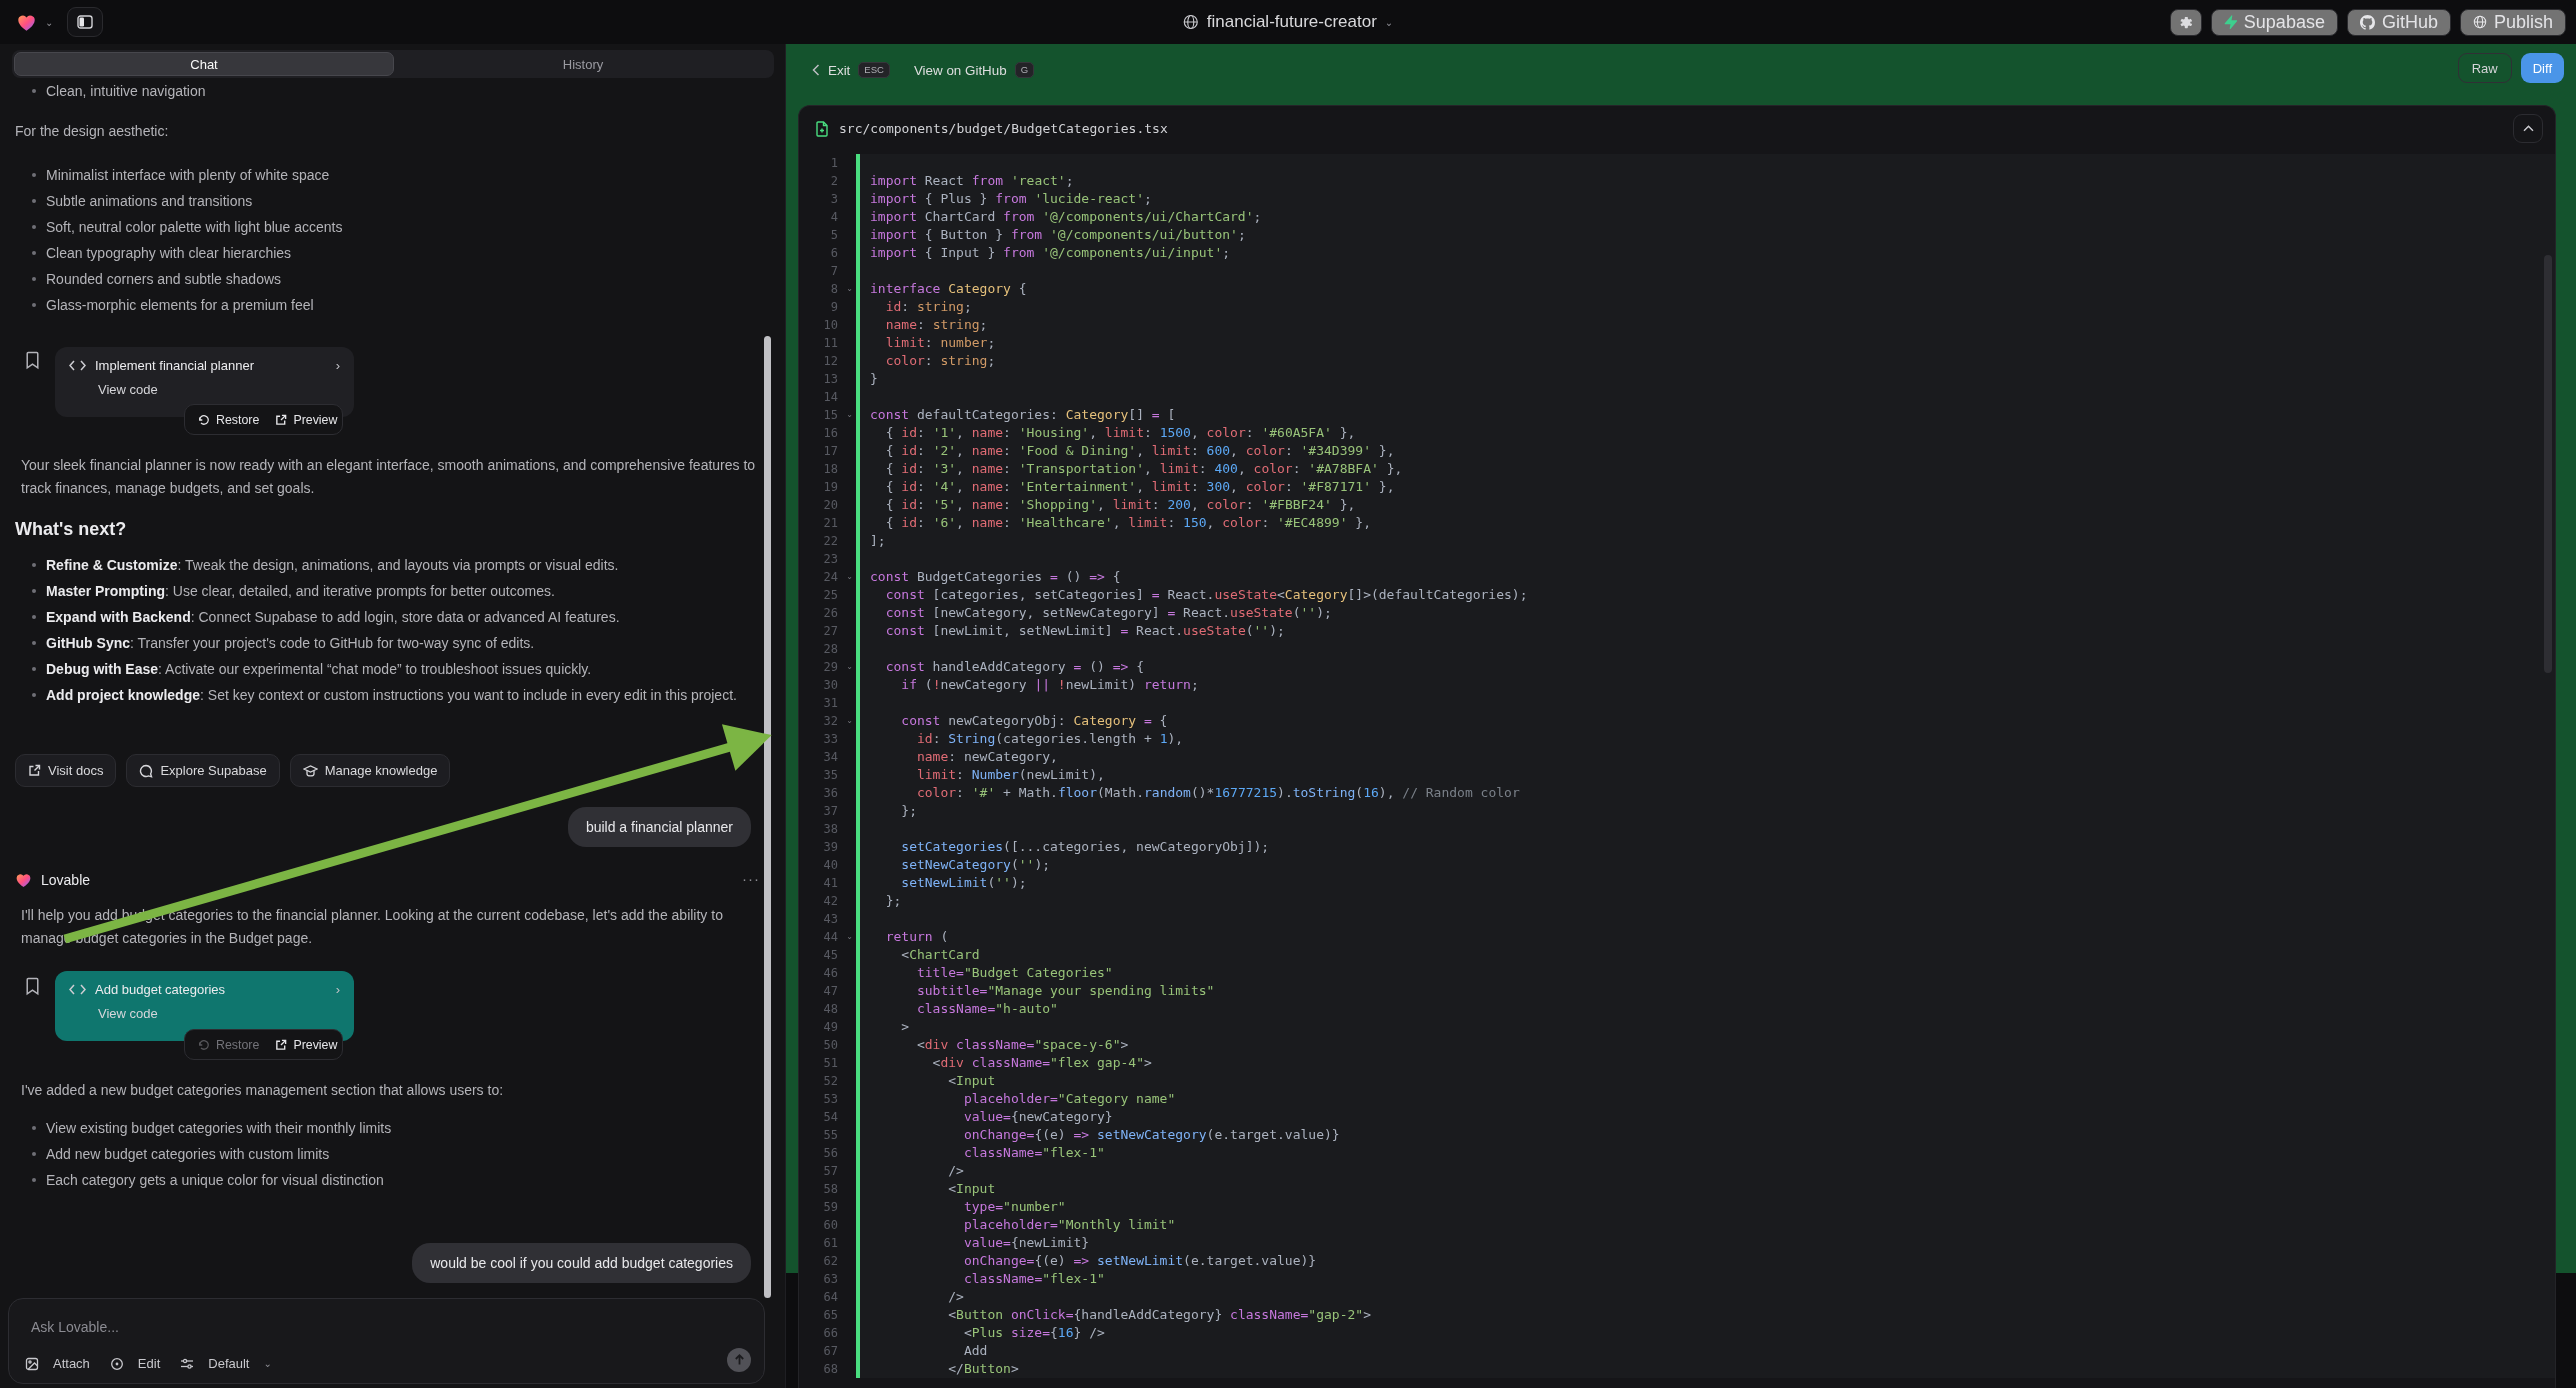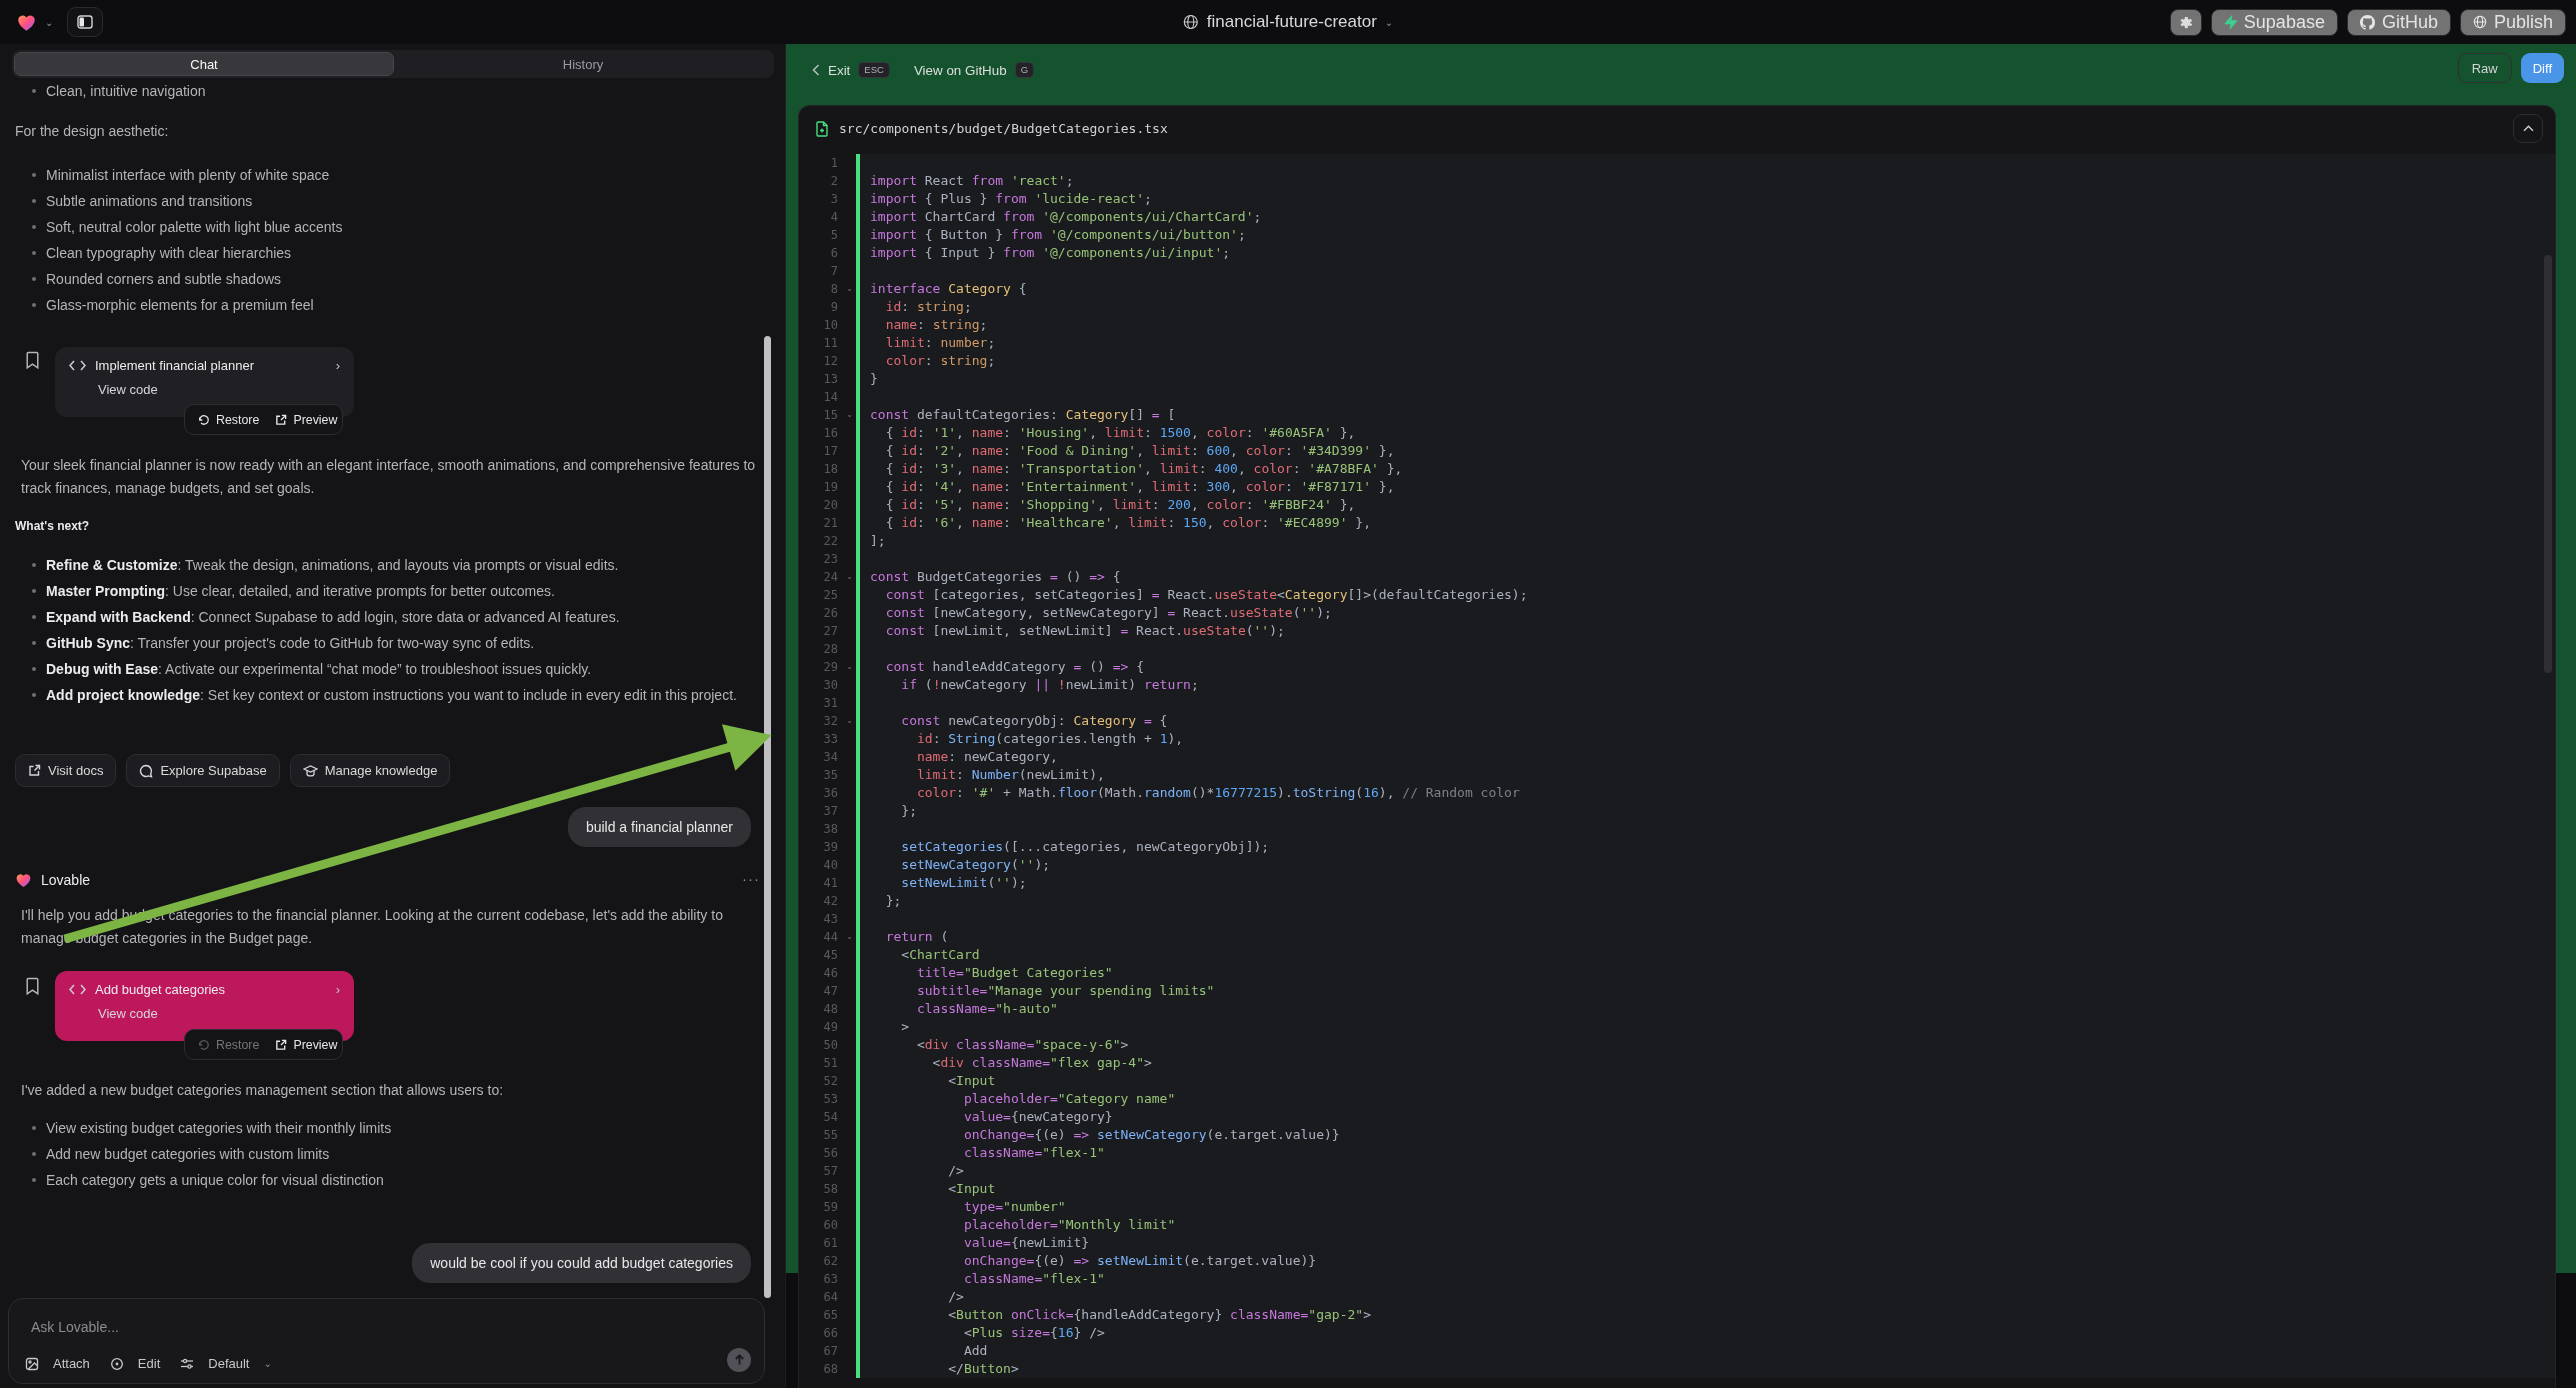--- a/index.html
+++ b/index.html
@@ -27,24 +27,24 @@
   .tabs { position:absolute; left:12px; top:50px; width:762px; height:28px; background:#1f1f23; border-radius:8px; display:flex; padding:2px; }
   .tab { flex:1; display:flex; align-items:center; justify-content:center; font-size:13px; color:#9a9aa1; border-radius:7px; cursor:pointer; }
   .tab.active { background:#37373c; border:1px solid #47474d; color:#fafafa; }
 
   .chat-txt { font-size:14px; color:#b4b4b9; }
   .abs { position:absolute; }
   .para { left:21px; width:745px; line-height:23px; }
   .brow { position:relative; padding-left:31px; line-height:26px; font-size:14px; color:#b4b4b9; }
   .brow .dot { position:absolute; left:17px; top:11px; width:4px; height:4px; border-radius:50%; background:#6f6f76; }
   .brow b { color:#ebebee; font-weight:bold; }
-  .heading { font-weight:bold; color:#ebebee; font-size:12px; }
+  .heading { font-weight:bold; color:#ebebee; font-size:18px; }
 
   .msg-card { position:absolute; left:55px; width:299px; height:70px; background:#202024; border-radius:12px; padding:11px 14px; cursor:pointer; }
-  .msg-card.selected { background:#be185d; }
+  .msg-card.selected { background:#0f766e; }
   .mc-row1 { display:flex; align-items:center; gap:9px; }
   .mc-title { font-size:13px; color:#ececef; flex:1; }
   .mc-chev { color:#c2c2c7; font-size:13px; }
   .mc-view { margin-left:29px; margin-top:9px; font-size:13px; color:#d6d6da; }
   .bookmark { position:absolute; left:25px; }
   .hover-bar { position:absolute; height:31px; background:#141416; border:1px solid #2d2d32; border-radius:10px; display:flex; align-items:center; gap:16px; padding:0 13px; z-index:5; }
   .hb-item { display:flex; align-items:center; gap:6px; font-size:12.4px; color:#e6e6e9; cursor:pointer; }
   .hb-item.dim { color:#737379; }
   .hb-item.dim svg { opacity:.5; }
 

